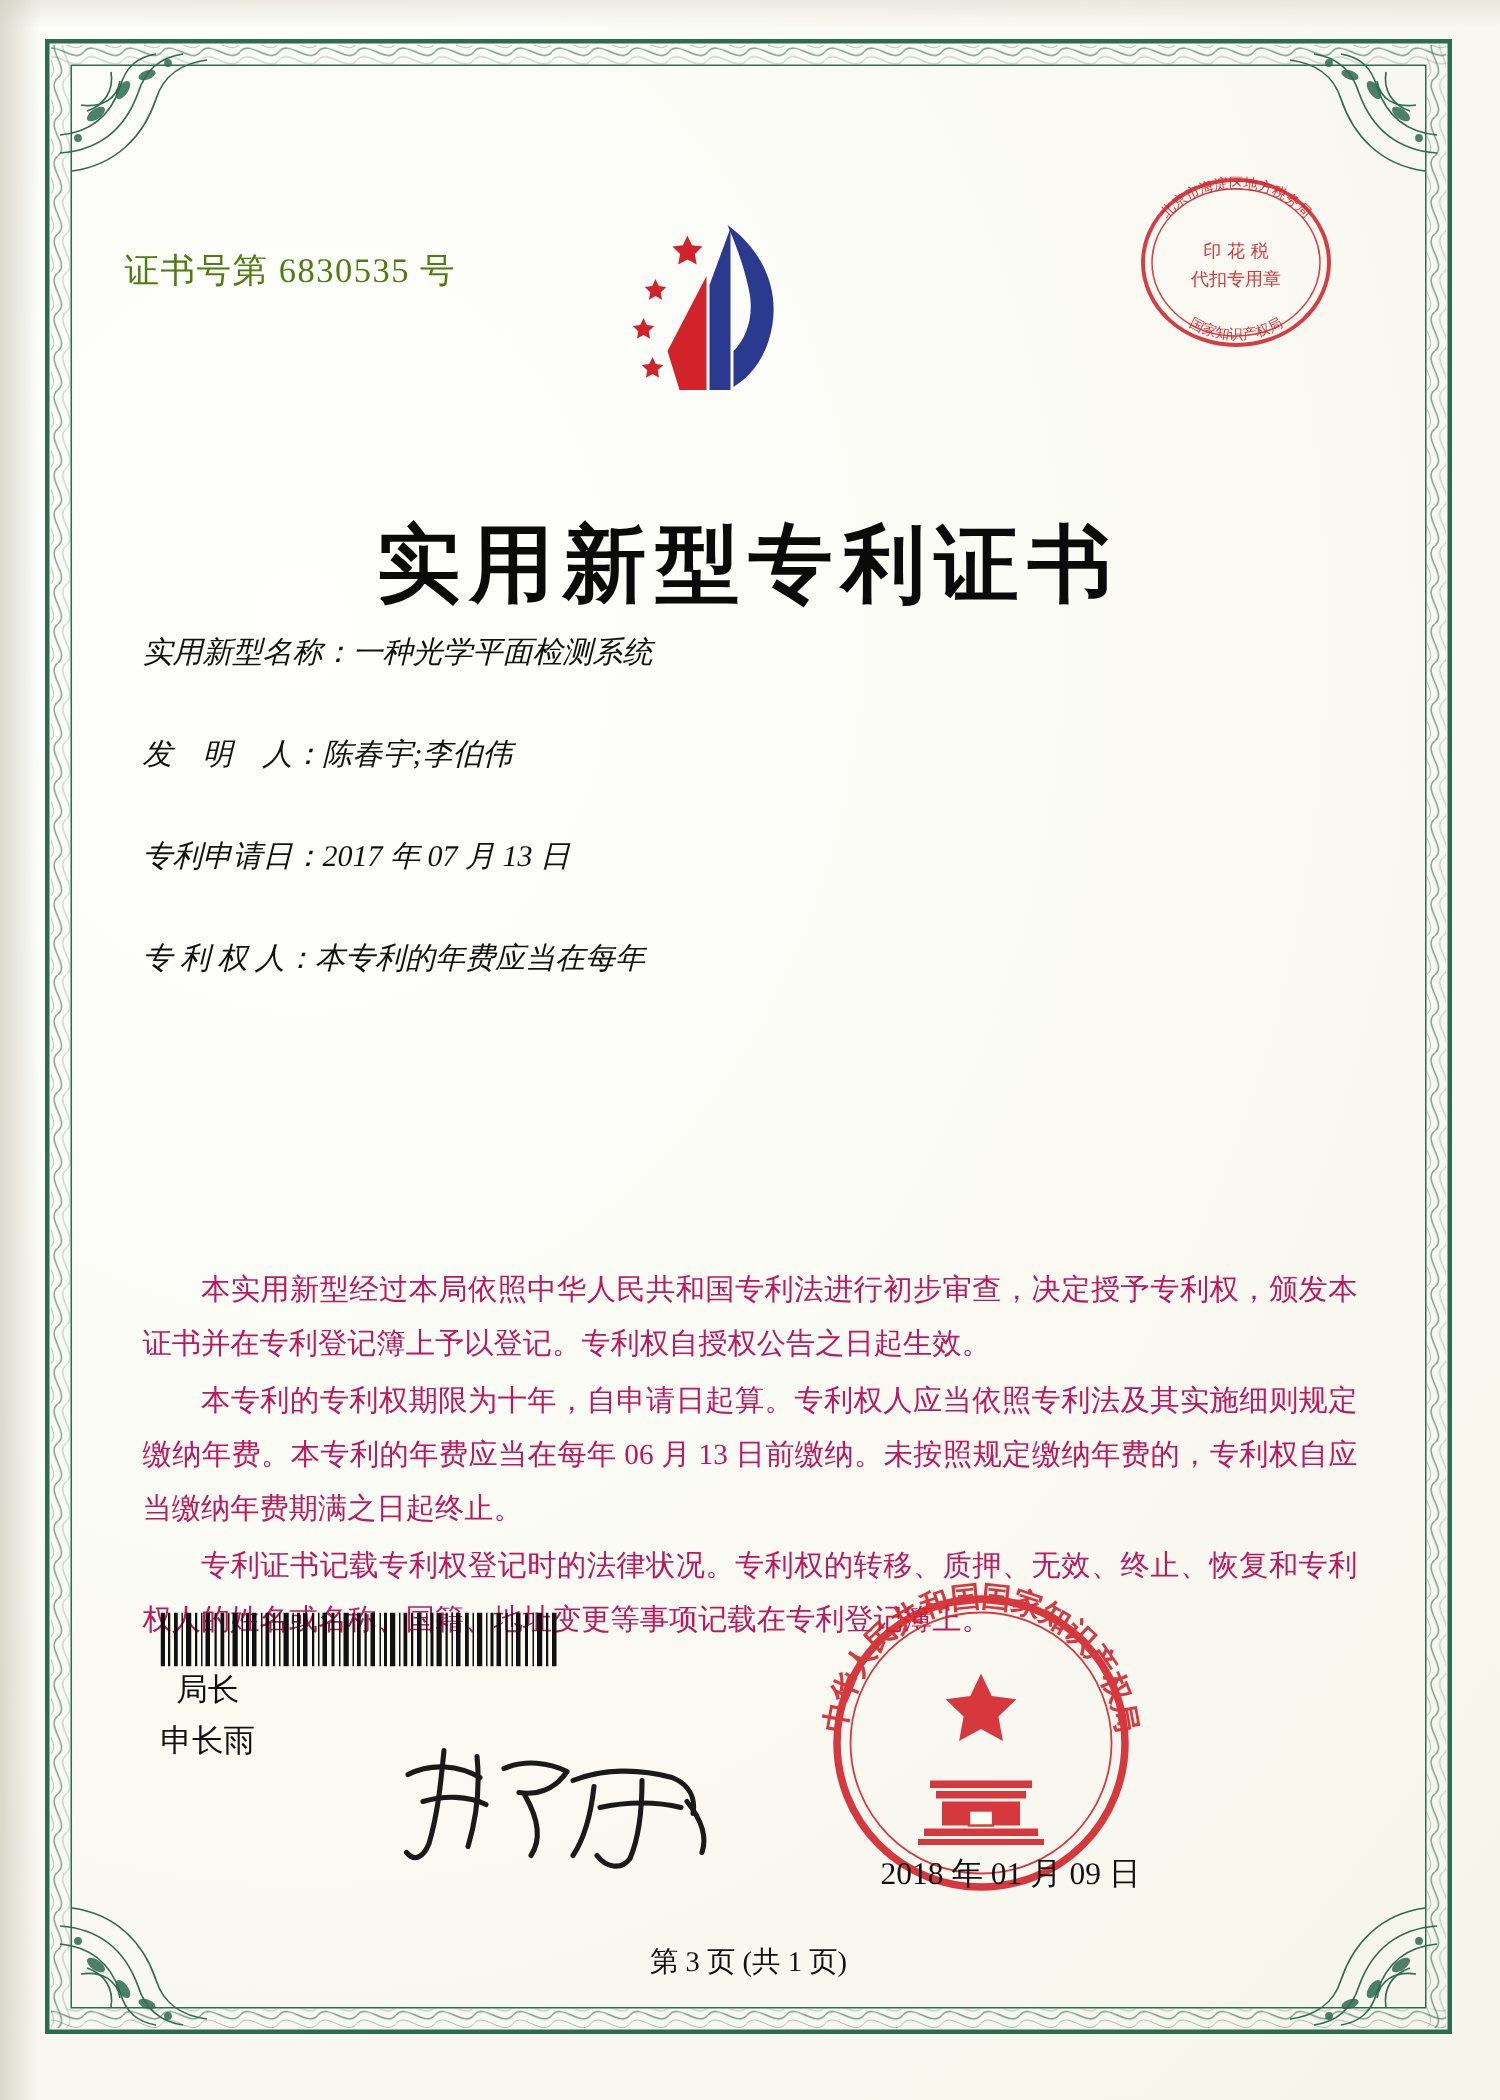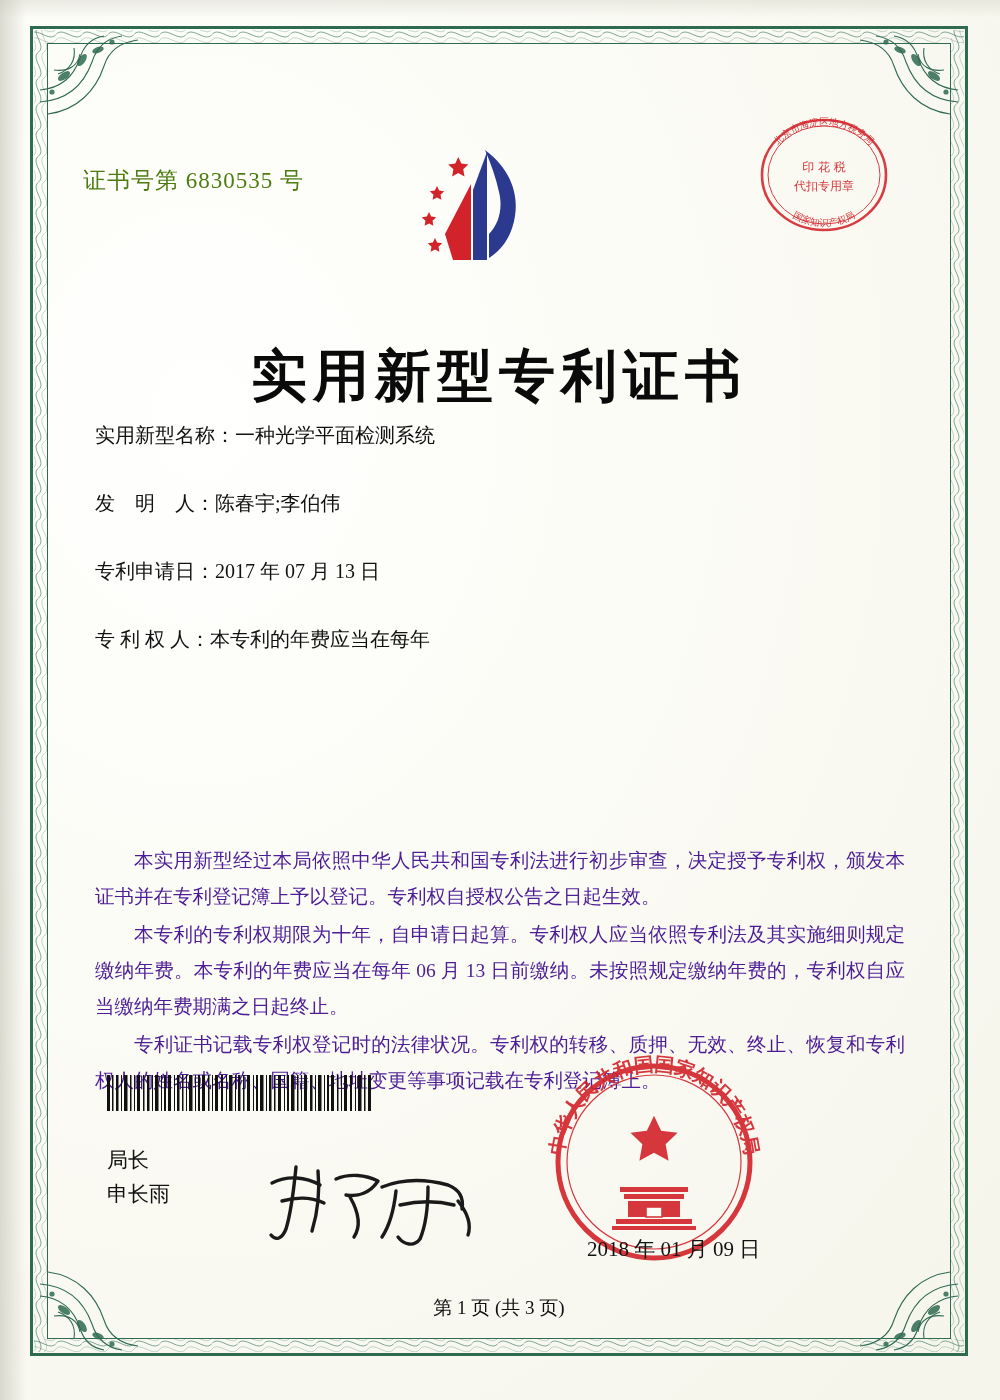--- a/index.html
+++ b/index.html
@@ -126,36 +126,37 @@
     left: 48px;
     top: 380px;
     width: 820px;
   }
   .field-row {
     font-size: 20px;
     color: #111;
     margin-bottom: 44px;
     white-space: nowrap;
     line-height: 1.2;
+    font-style: italic;
   }
   .field-label {
     display: inline-block;
   }
   .field-value {
     display: inline;
   }
 
   .paragraphs {
     position: absolute;
     left: 48px;
     top: 800px;
     width: 810px;
     font-size: 19.5px;
     line-height: 36px;
-    color: #4c1d95;
+    color: #be185d;
     text-align: justify;
   }
   .paragraphs p {
     margin: 0 0 2px 0;
     text-indent: 2em;
   }
 
   .barcode {
     position: absolute;
     left: 60px;
@@ -168,24 +169,25 @@
     position: absolute;
     left: 498px;
     top: 1010px;
     width: 218px;
     height: 218px;
   }
 
   .director-block {
     position: absolute;
     left: 60px;
-    top: 1100px;
+    top: 1066px;
     font-size: 21px;
     line-height: 34px;
     color: #111;
+    text-align: center;
   }
 
   .signature {
     position: absolute;
     left: 215px;
     top: 1110px;
     width: 240px;
     height: 96px;
   }
 
@@ -481,18 +483,18 @@
         <path d="M120 34 C 140 26, 164 26, 186 32 C 196 36, 202 44, 200 56"></path>
         <path d="M134 38 C 132 56, 128 72, 120 84"></path>
         <path d="M138 52 C 156 48, 176 48, 192 52"></path>
         <path d="M166 34 C 166 54, 164 72, 158 86 C 152 94, 142 92, 136 84"></path>
         <path d="M196 48 C 204 58, 210 70, 206 82"></path>
       </g>
     </svg>
 
     <div class="issue-date">2018 年 01 月 09 日</div>
 
-    <div class="page-footer">第 1 页 (共 3 页)</div>
+    <div class="page-footer">第 3 页 (共 1 页)</div>
   </div>
 
   <div class="edge-shadow-left"></div>
   <div class="edge-shadow-top"></div>
 </div>
 
 </body></html>

